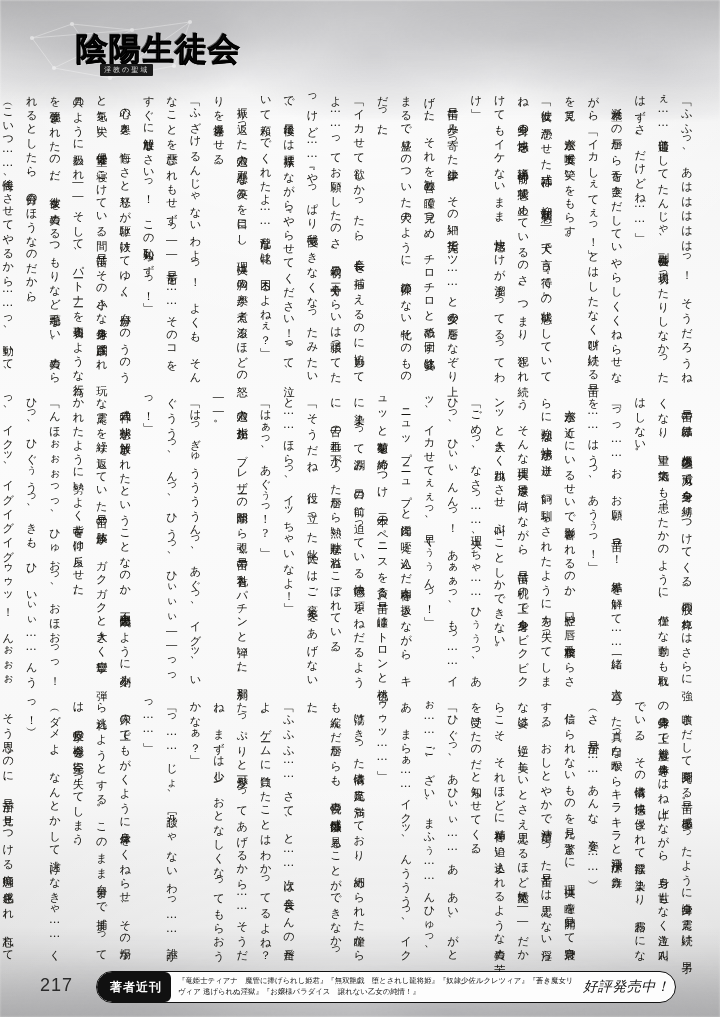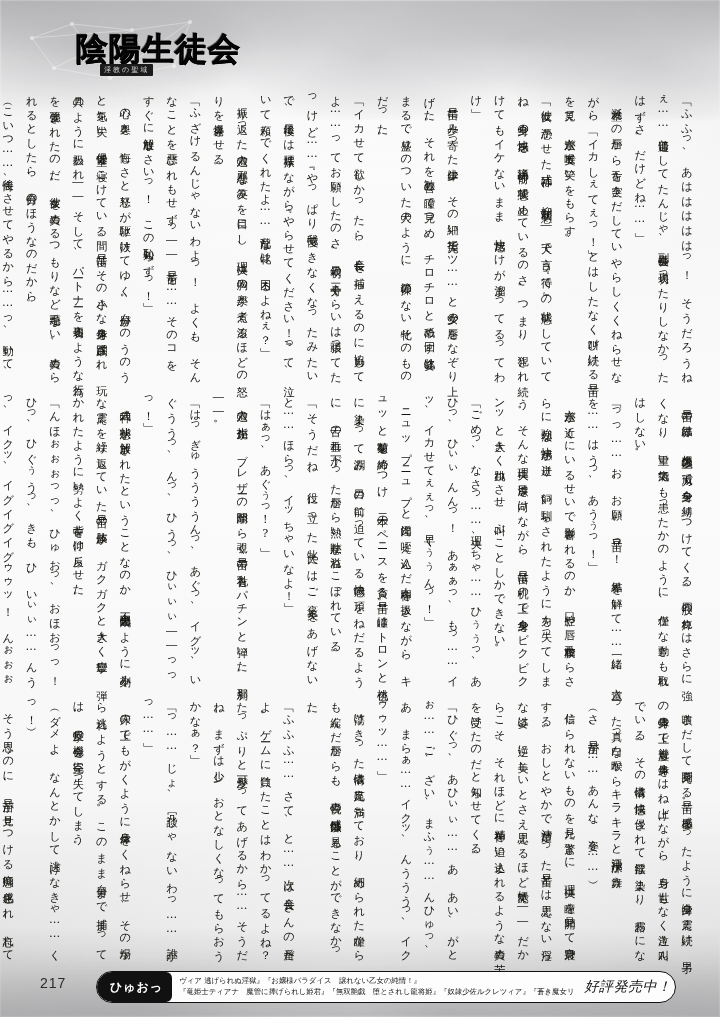--- a/index.html
+++ b/index.html
@@ -86,21 +86,21 @@
   .block p{margin:0;text-indent:1em;}
 
   #block1{ left:14px; top:88px;  width:684px; height:290px; }
   #block2{ left:14px; top:390px; width:684px; height:292px; }
   #block3{ left:14px; top:694px; width:684px; height:262px; }
 
   
   .page-number{
     position:absolute; left:40px; top:975px;
     font-family:"Liberation Sans",sans-serif;
-    font-size:14px; color:#2a2a2a; letter-spacing:1px;
+    font-size:18px; color:#2a2a2a; letter-spacing:1px;
   }
   .ad-banner{
     position:absolute; left:96px; top:971px;
     width:580px; height:32px;
     border:1.6px solid #111;
     border-radius:16px;
     background:#fdfdfd;
     display:flex; align-items:center;
     box-sizing:border-box;
     overflow:hidden;
@@ -199,21 +199,21 @@
       <p>「ふふふ……さて、と……次は会長さんの番だよ。ゲームに負けたことはわかってるよね？　たっぷりと可愛がってあげるから……そうだね。まずは少し、おとなしくなってもらおうかなぁ？」</p>
       <p>「っ……じょ、冗談じゃないわっ……誰がっ……」</p>
       <p>床の上でもがくように身体をくねらせ、その場から逃れようとする。このまま自分まで捕まっては、反撃の機会を完全に失ってしまう。</p>
       <p>（ダメよ、なんとかして逃げなきゃ……くっ！）</p>
       <p>そう思うのに、早苗が見せつける痴態に感化され、忘れていた身体の疼きが押し寄せてくる。太ももが</p>
     </div>
 
   <div class="page-number">217</div>
 
   <div class="ad-banner">
-    <div class="ad-badge">ひゅおっ</div>
+    <div class="ad-badge">著者近刊</div>
     <div class="ad-titles">
+      <div>『竜姫士ティアナ　魔管に捧げられし姫君』『無双艶戯　堕とされし龍将姫』『奴隷少佐ルクレツィア』『蒼き魔女リ</div>
       <div>ヴィア 逃げられぬ淫獄』『お嬢様パラダイス　譲れない乙女の純情！』</div>
-      <div>『竜姫士ティアナ　魔管に捧げられし姫君』『無双艶戯　堕とされし龍将姫』『奴隷少佐ルクレツィア』『蒼き魔女リ</div>
     </div>
     <div class="ad-cta">好評発売中！</div>
   </div>
 
 </div>
 
 </body></html>

